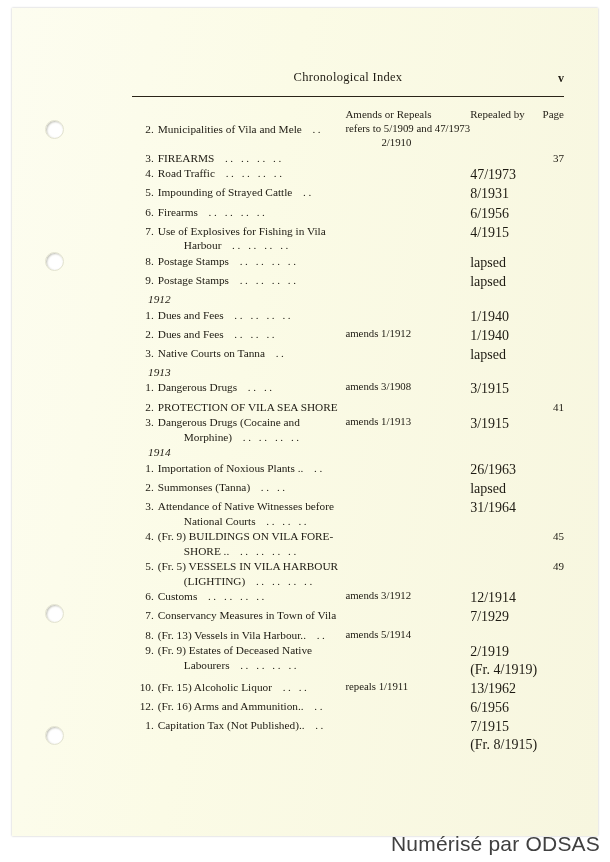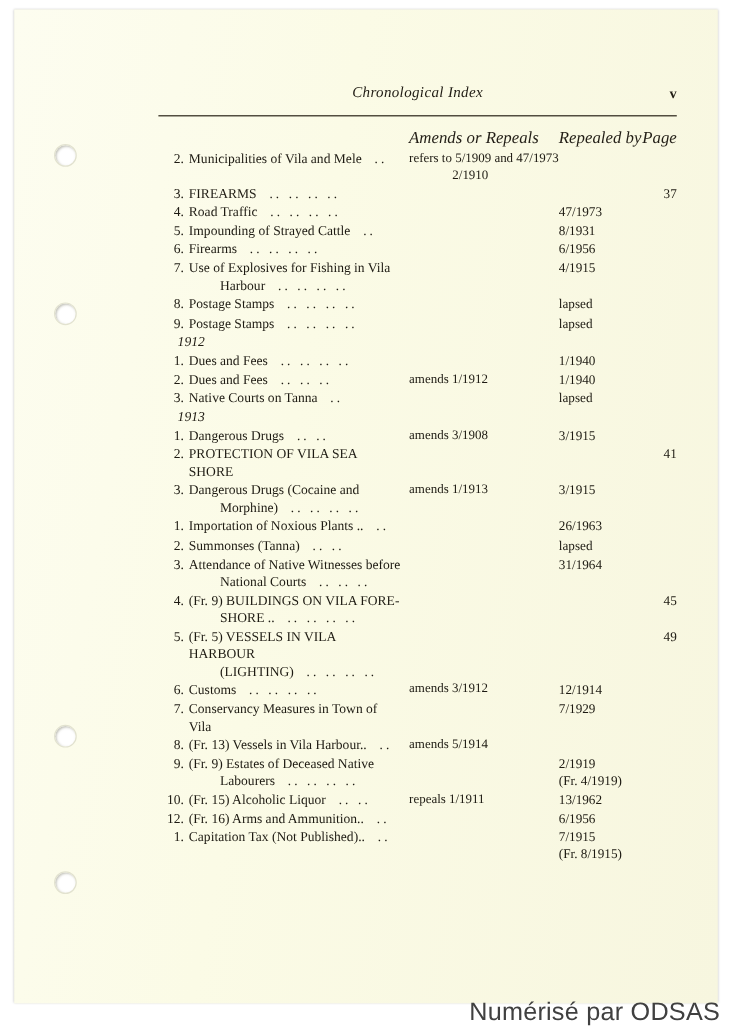--- a/index.html
+++ b/index.html
@@ -48,21 +48,20 @@
     left: 120px;
     top: 62px;
     width: 432px;
   }
   .header-row {
     position: relative;
     height: 22px;
   }
   .header-title {
     text-align: center;
-    font-style: italic;
     font-size: 12.5px;
     letter-spacing: 0.3px;
     color: #201c14;
   }
   .page-num {
     position: absolute;
     right: 0;
     top: 1px;
     font-size: 12px;
     font-weight: bold;
@@ -94,32 +93,31 @@
     width: 222px;
     padding-right: 6px !important;
   }
   .col-amends {
     width: 88px;
     font-size: 10.8px;
     white-space: nowrap;
   }
   .col-repealed {
     width: 62px;
-    font-size: 11px;
+    font-size: 14px;
     white-space: nowrap;
   }
   .col-page {
     width: 30px;
     text-align: right;
     font-size: 11px;
     white-space: nowrap;
   }
   .colhead td {
-    font-style: italic;
-    font-size: 14px;
+    font-size: 11px;
     padding-bottom: 6px;
     color: #221e16;
     margin-left: 36px;
   }
   .colhead .col-amends,
   .colhead .col-repealed { text-align: left; }
   .colhead .col-page { text-align: right; }
   .year-row td {
     padding-top: 9px;
     padding-bottom: 2px;
@@ -270,20 +268,23 @@
             <td class="col-repealed"></td>
             <td class="col-page">41</td>
           </tr>
           <tr>
             <td class="col-num">3.</td>
             <td class="col-title"><span>Dangerous Drugs (Cocaine and</span><span class="sub cont">Morphine)<span class="dots">&nbsp;&nbsp;.. .. .. ..</span></span></td>
             <td class="col-amends">amends 1/1913</td>
             <td class="col-repealed">3/1915</td>
             <td class="col-page"></td>
           </tr>
+          <tr class="year-row">
+            <td colspan="5"><span class="year">1914</span></td>
+          </tr>
           <tr>
             <td class="col-num">1.</td>
             <td class="col-title"><span>Importation of Noxious Plants ..</span><span class="dots">&nbsp;&nbsp;..</span></td>
             <td class="col-amends"></td>
             <td class="col-repealed">26/1963</td>
             <td class="col-page"></td>
           </tr>
           <tr>
             <td class="col-num">2.</td>
             <td class="col-title"><span>Summonses (Tanna)</span><span class="dots">&nbsp;&nbsp;.. ..</span></td>

